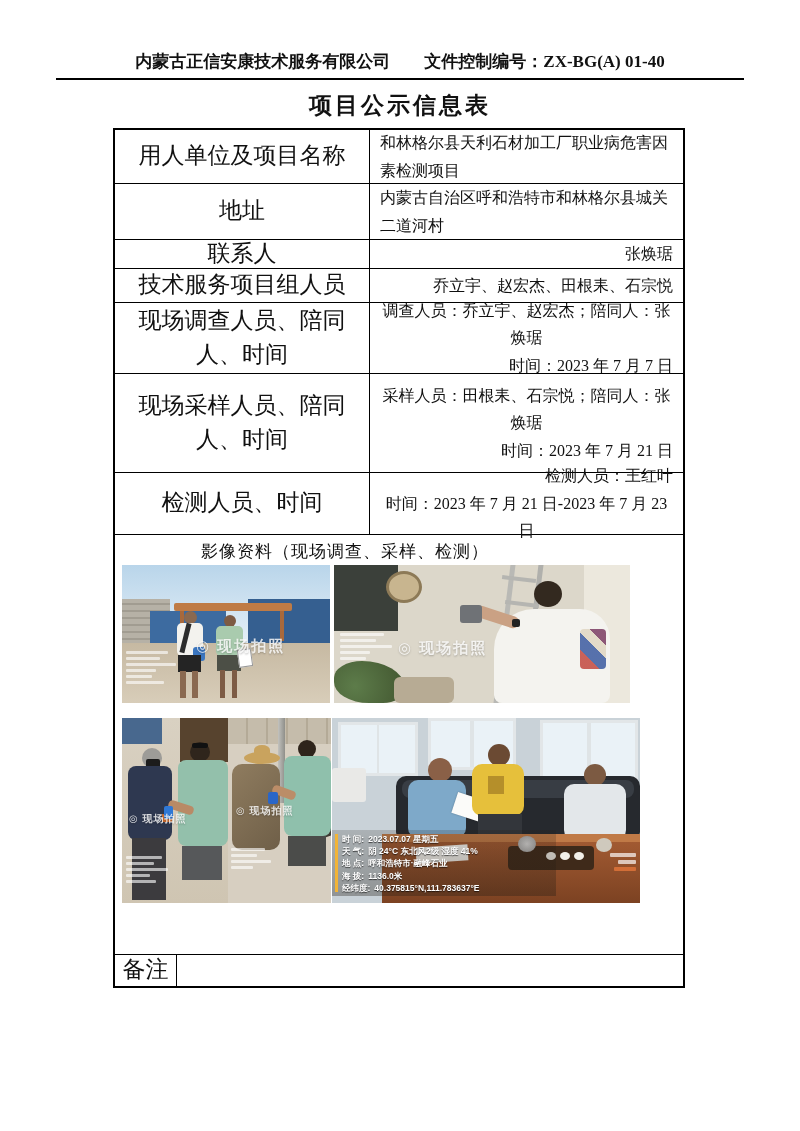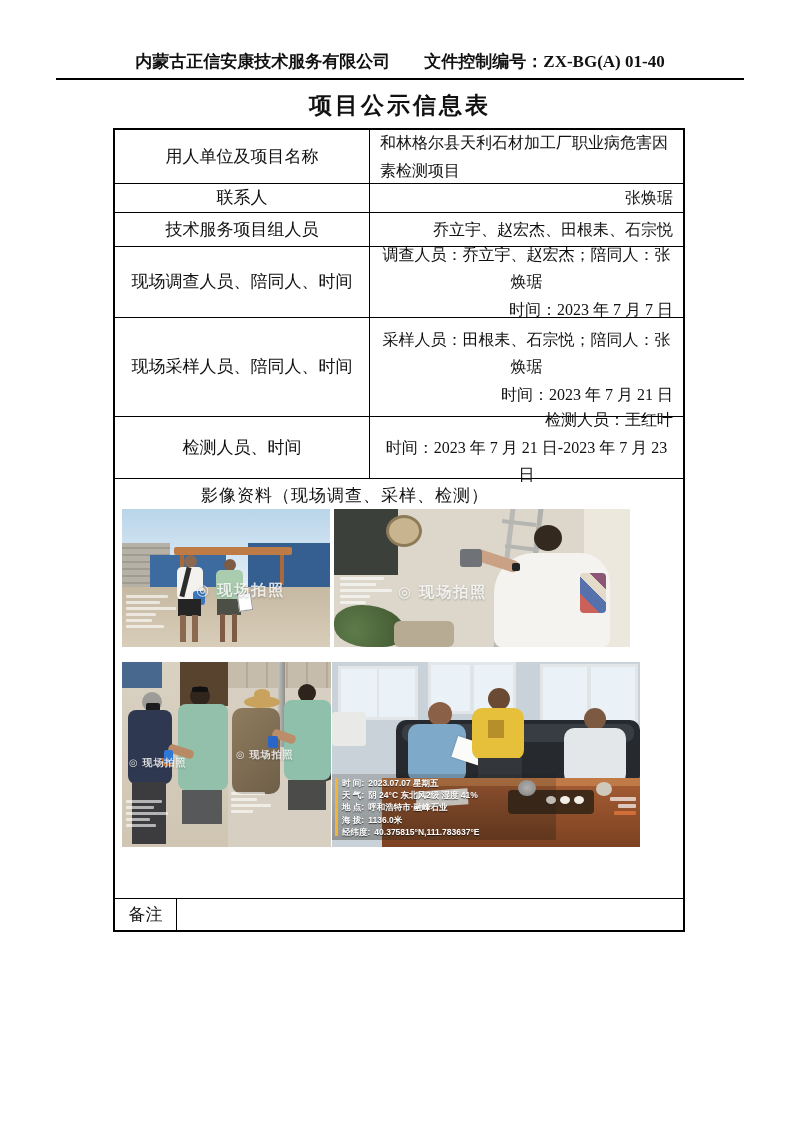--- a/index.html
+++ b/index.html
@@ -22,21 +22,21 @@
   
   .info-table{
     position:absolute;left:113px;top:128px;width:572px;
     border:2px solid #000;box-sizing:border-box;background:#fff;
   }
   .tr{display:flex;border-bottom:1px solid #000;box-sizing:border-box;}
   .tr.last{border-bottom:none;}
   .th{
     width:255px;border-right:1px solid #000;box-sizing:border-box;
     display:flex;align-items:center;justify-content:center;
-    font-size:17px;text-align:center;padding:0 4px;line-height:1.5;
+    font-size:23px;text-align:center;padding:0 4px;line-height:1.5;
   }
   .th.small{width:62px;}
   .td{
     flex:1;box-sizing:border-box;display:flex;flex-direction:column;justify-content:center;
     font-size:16px;line-height:1.72;padding:2px 10px;
   }
   .td.left{align-items:flex-start;text-align:left;}
   .td.center{align-items:flex-end;text-align:center;}
   .full-cell{position:relative;width:460px;box-sizing:border-box;}
   .media-header{
@@ -77,20 +77,26 @@
 
 <div class="info-table">
 
   <div class="tr" style="height:54px">
     <div class="th">用人单位及项目名称</div>
     <div class="td left">
         <span>和林格尔县天利石材加工厂职业病危害因素检测项目</span>
       </div>
   </div>
 
+  <div class="tr" style="height:56px">
+    <div class="th">地址</div>
+    <div class="td left">
+        <span>内蒙古自治区呼和浩特市和林格尔县城关二道河村</span>
+      </div>
+  </div>
 
   <div class="tr" style="height:29px">
     <div class="th">联系人</div>
     <div class="td center">
         <span>张焕琚</span>
       </div>
   </div>
 
   <div class="tr" style="height:34px">
     <div class="th">技术服务项目组人员</div>

